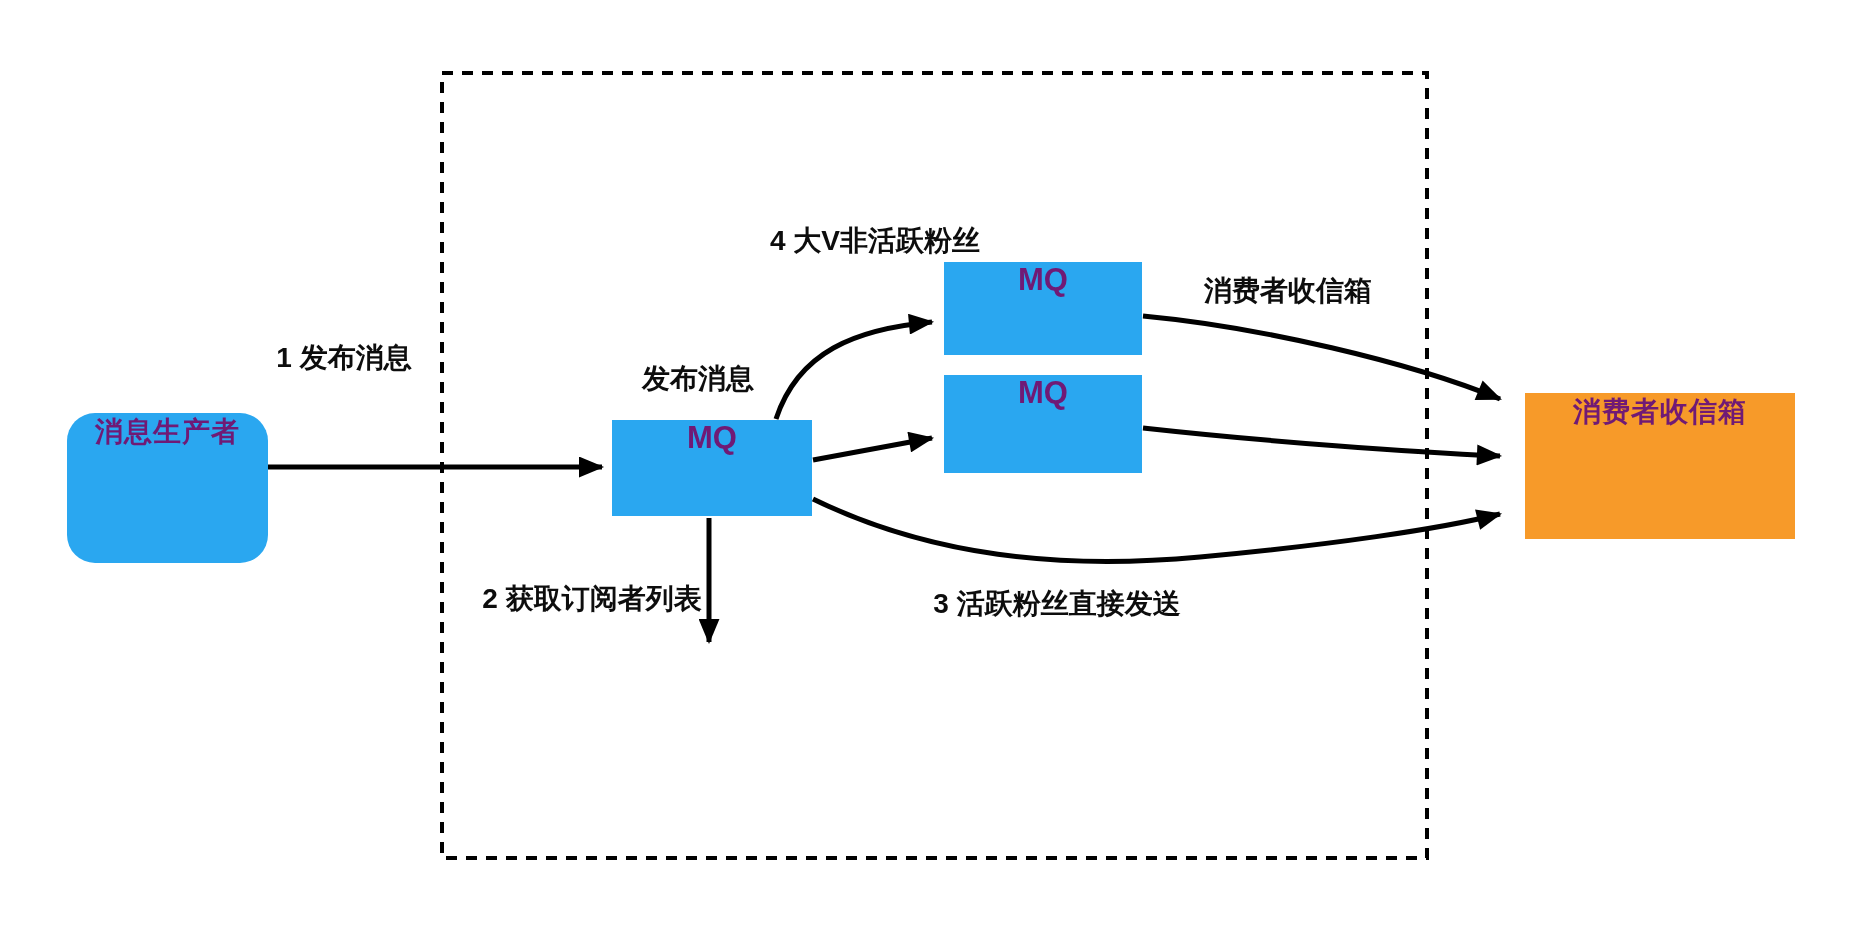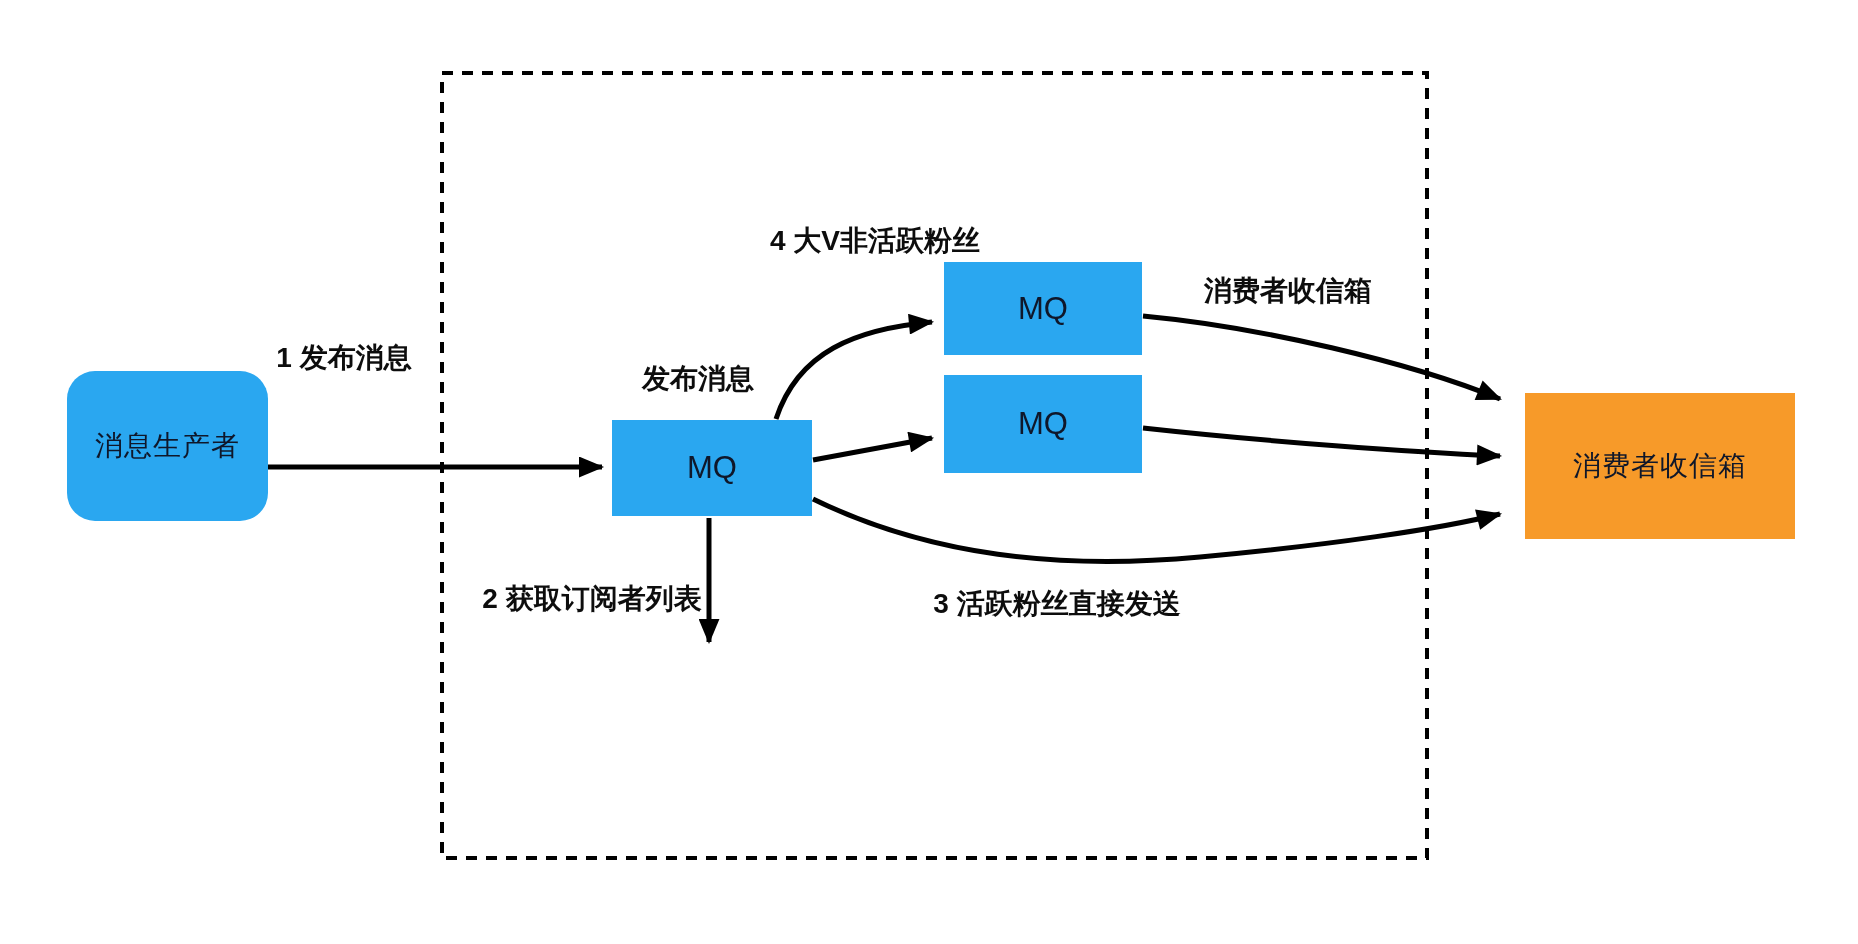--- a/index.html
+++ b/index.html
@@ -18,25 +18,24 @@
   #arrow-layer {
     position: absolute;
     left: 0;
     top: 0;
     width: 1858px;
     height: 944px;
   }
   .node {
     position: absolute;
     display: flex;
-    align-items: center;
     justify-content: center;
-    color: #0f172a;
+    color: #701a75;
     font-size: 28px;
-    font-weight: 400;
+    font-weight: 700;
     letter-spacing: 1px;
     box-sizing: border-box;
   }
   .node.mq {
     font-size: 31px;
     letter-spacing: 0;
   }
   .lbl {
     position: absolute;
     transform: translateX(-50%);
@@ -51,21 +50,21 @@
     left: 442px;
     top: 86px;
     width: 985px;
     text-align: center;
     color: #141414;
     font-size: 37px;
     font-weight: 600;
     letter-spacing: 0.5px;
   }
   
-  #producer   { left: 67px;   top: 371px; width: 201px; height: 150px; border-radius: 28px; }
+  #producer   { left: 67px;   top: 413px; width: 201px; height: 150px; border-radius: 28px; }
   #mq-center  { left: 612px;  top: 420px; width: 200px; height: 96px; }
   #follow     { left: 608px;  top: 650px; width: 203px; height: 146px; }
   #mq-top     { left: 944px;  top: 262px; width: 198px; height: 93px; }
   #mq-mid     { left: 944px;  top: 375px; width: 198px; height: 98px; }
   #inbox      { left: 1512px; top: 393px; width: 270px; height: 146px; margin-left: 13px; }
   
   #lbl-step1  { left: 344px;  top: 336px; margin-top: 7px; }
   #lbl-queue  { left: 698px;  top: 364px; }
   #lbl-step4  { left: 838px;  top: 226px; margin-left: 37px; }
   #lbl-buffer { left: 1288px; top: 276px; }

